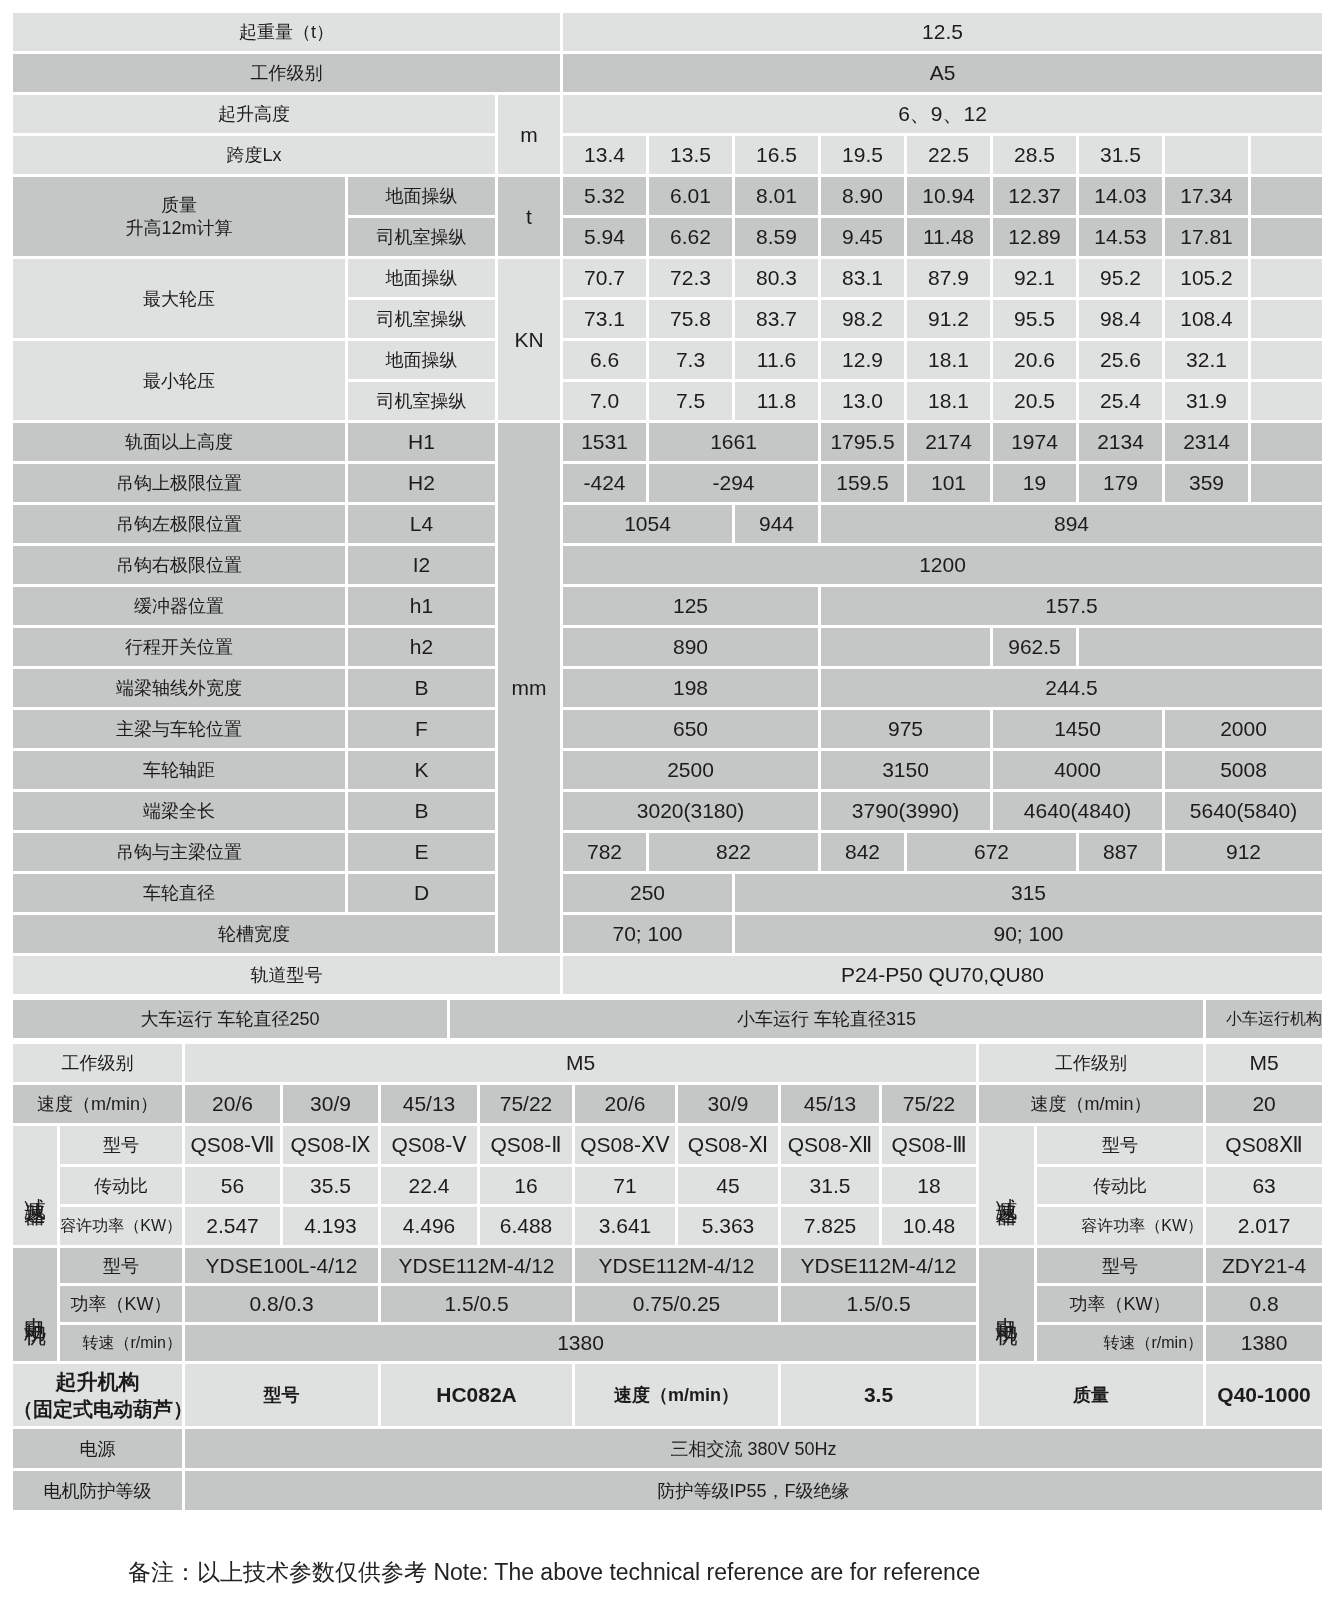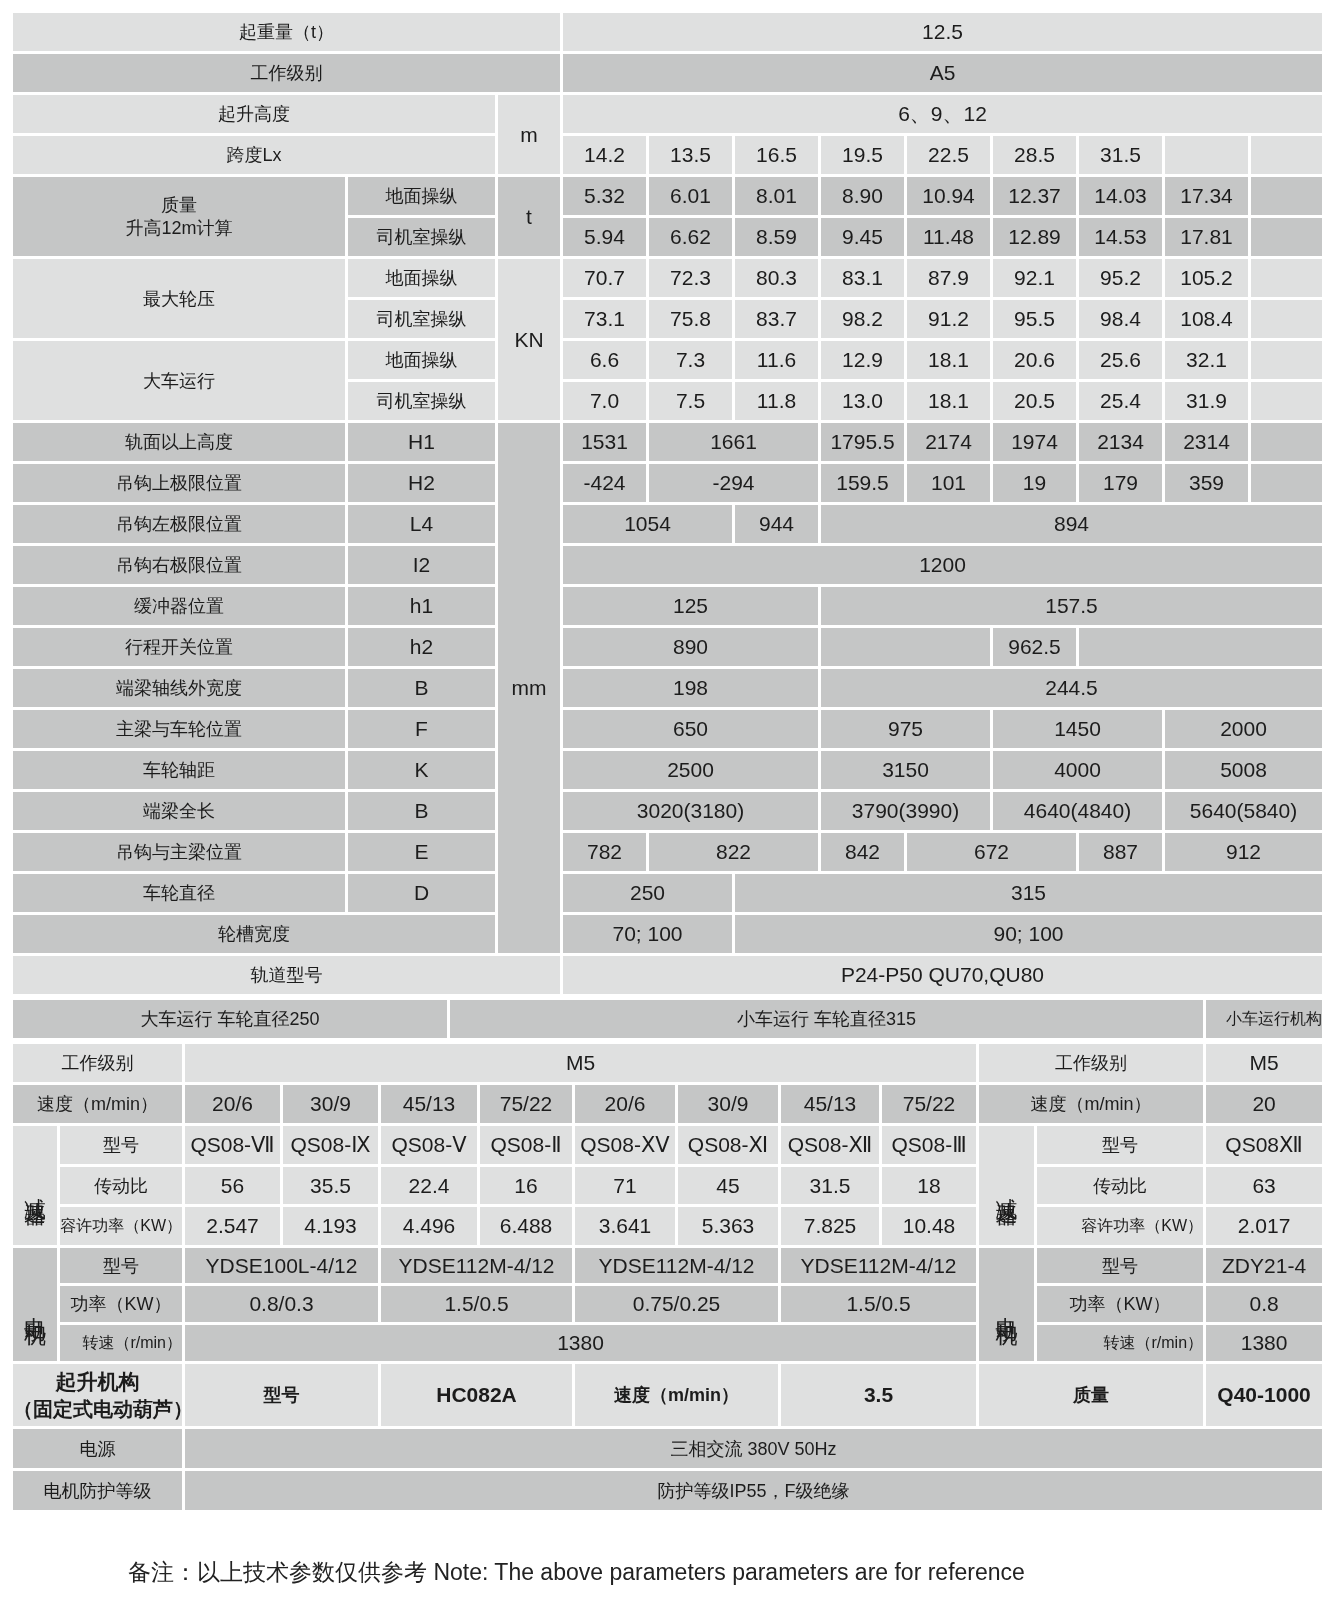--- a/index.html
+++ b/index.html
@@ -48,21 +48,21 @@
     <td colspan="3" class="lab">工作级别</td>
     <td colspan="9">A5</td>
   </tr>
   <tr class="lt">
     <td colspan="2" class="lab">起升高度</td>
     <td rowspan="2">m</td>
     <td colspan="9">6、9、12</td>
   </tr>
   <tr class="lt">
     <td colspan="2" class="lab">跨度Lx</td>
-    <td>14.2</td>
+    <td>13.4</td>
     <td>13.5</td>
     <td>16.5</td>
     <td>19.5</td>
     <td>22.5</td>
     <td>28.5</td>
     <td>31.5</td>
     <td></td>
     <td></td>
   </tr>
   <tr class="dk">
@@ -112,21 +112,21 @@
     <td>75.8</td>
     <td>83.7</td>
     <td>98.2</td>
     <td>91.2</td>
     <td>95.5</td>
     <td>98.4</td>
     <td>108.4</td>
     <td></td>
   </tr>
   <tr class="lt">
-    <td rowspan="2" class="lab">大车运行</td>
+    <td rowspan="2" class="lab">最小轮压</td>
     <td class="lab">地面操纵</td>
     <td>6.6</td>
     <td>7.3</td>
     <td>11.6</td>
     <td>12.9</td>
     <td>18.1</td>
     <td>20.6</td>
     <td>25.6</td>
     <td>32.1</td>
     <td></td>
@@ -394,15 +394,15 @@
     <td colspan="2" class="lab">电源</td>
     <td colspan="11" class="lab">三相交流  380V  50Hz</td>
   </tr>
   <tr class="dk h42">
     <td colspan="2" class="lab">电机防护等级</td>
     <td colspan="11" class="lab">防护等级IP55，F级绝缘</td>
   </tr>
 </tbody>
     </table>
 
-<div class="note">备注：以上技术参数仅供参考    Note: The above parameters parameters are for reference</div>
+<div class="note">备注：以上技术参数仅供参考    Note: The above technical reference are for reference</div>
 
 </div>
 
 </body></html>

